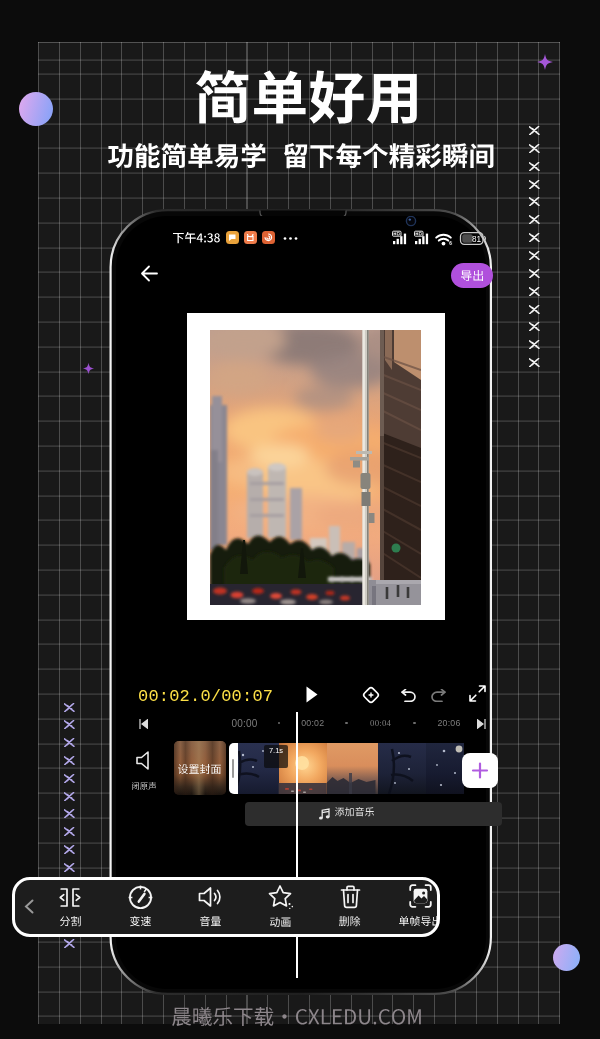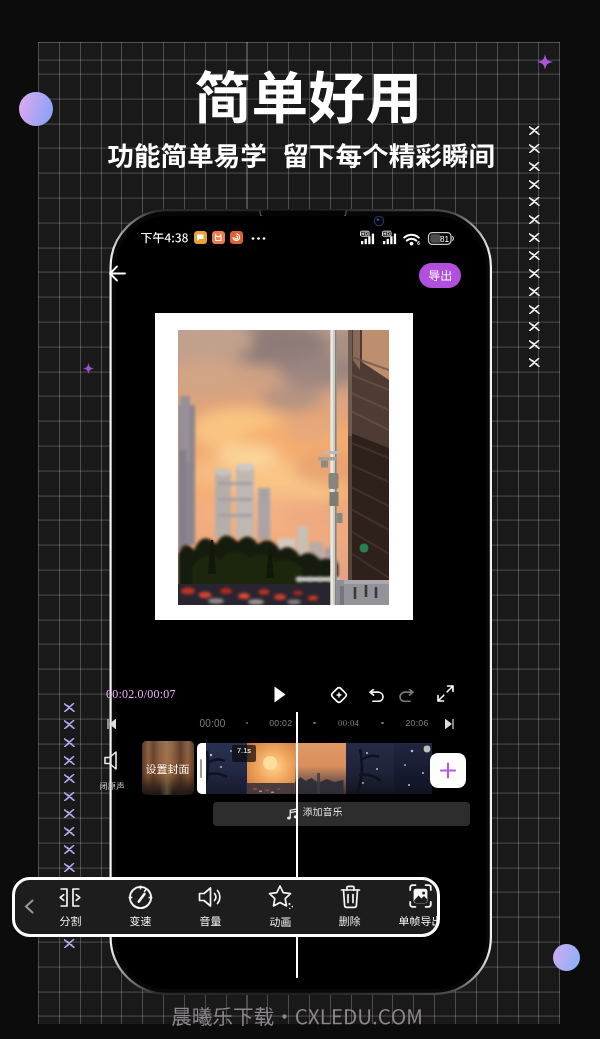--- a/index.html
+++ b/index.html
@@ -117,21 +117,21 @@
 <filter id="ebl" x="-80%" y="-80%" width="260%" height="260%">
         <feGaussianBlur stdDeviation="0.7"></feGaussianBlur>
       </filter>
 </defs>
 <rect x="110.6" y="210.1" width="380.3" height="783.8" rx="57" fill="none" stroke="url(#eg)" stroke-width="2.2"></rect>
 <line x1="491" y1="862" x2="491" y2="941" stroke="#ededed" stroke-width="2.4" stroke-linecap="round" filter="url(#ebl)"></line>
 <line x1="110.8" y1="262" x2="110.8" y2="940" stroke="#f2f2f2" stroke-width="2" stroke-linecap="round" filter="url(#ebl)" opacity="0.9"></line>
 <path d="M260 210.4 L260 212.5 A5 5 0 0 0 265 217.5 L341 217.5 A5 5 0 0 0 346 212.5 L346 210.4" fill="#050505" stroke="#555" stroke-width="1.2"></path>
 </svg>
 <div class="abs" id="screen" style="left:116px;top:215.5px;width:370px;height:773px;border-radius:51px;background:#000;overflow:hidden"></div>
-<div class="abs" id="scr" style="left:100px;top:215.5px;width:370px;height:773px;border-radius:51px;overflow:hidden">
+<div class="abs" id="scr" style="left:132px;top:215.5px;width:370px;height:773px;border-radius:51px;overflow:hidden">
     <svg style="position:absolute;left:41.0px;top:16.0px;overflow:visible" width="46.9" height="11.2" viewBox="0.6 -10.2 46.9 11.2">
       <path d="M0.6 -9.3V-8.1H5.1V1.0H6.4V-5.1C7.7 -4.4 9.2 -3.4 10.0 -2.8L10.8 -3.8C9.8 -4.5 7.9 -5.6 6.6 -6.3L6.4 -6.0V-8.1H11.4V-9.3Z M12.6 -4.7V-3.5H17.4V1.0H18.6V-3.5H23.4V-4.7H18.6V-7.5H22.5V-8.6H15.6C15.8 -9.0 16.0 -9.4 16.1 -9.9L14.9 -10.2C14.5 -8.5 13.6 -6.9 12.6 -5.9C12.9 -5.8 13.4 -5.4 13.6 -5.2C14.2 -5.8 14.7 -6.6 15.1 -7.5H17.4V-4.7Z M28.1 0.0H29.4V-2.4H30.5V-3.5H29.4V-8.8H27.8L24.2 -3.3V-2.4H28.1ZM28.1 -3.5H25.6L27.4 -6.1C27.6 -6.6 27.9 -7.0 28.1 -7.5H28.1C28.1 -7.0 28.1 -6.2 28.1 -5.8Z M32.6 -4.6C33.2 -4.6 33.6 -5.0 33.6 -5.5C33.6 -6.1 33.2 -6.5 32.6 -6.5C32.1 -6.5 31.7 -6.1 31.7 -5.5C31.7 -5.0 32.1 -4.6 32.6 -4.6ZM32.6 0.2C33.2 0.2 33.6 -0.3 33.6 -0.8C33.6 -1.4 33.2 -1.8 32.6 -1.8C32.1 -1.8 31.7 -1.4 31.7 -0.8C31.7 -0.3 32.1 0.2 32.6 0.2Z M37.6 0.2C39.3 0.2 40.6 -0.8 40.6 -2.4C40.6 -3.6 39.8 -4.3 38.8 -4.6V-4.6C39.7 -5.0 40.3 -5.7 40.3 -6.7C40.3 -8.2 39.2 -9.0 37.6 -9.0C36.6 -9.0 35.8 -8.6 35.1 -7.9L35.8 -7.1C36.3 -7.6 36.9 -7.9 37.5 -7.9C38.4 -7.9 38.9 -7.4 38.9 -6.6C38.9 -5.7 38.3 -5.1 36.6 -5.1V-4.1C38.6 -4.1 39.2 -3.4 39.2 -2.4C39.2 -1.5 38.5 -1.0 37.5 -1.0C36.6 -1.0 36.0 -1.4 35.4 -1.9L34.8 -1.1C35.4 -0.4 36.2 0.2 37.6 0.2Z M44.7 0.2C46.4 0.2 47.5 -0.9 47.5 -2.2C47.5 -3.4 46.8 -4.1 46.1 -4.5V-4.6C46.6 -5.0 47.2 -5.7 47.2 -6.6C47.2 -8.0 46.3 -9.0 44.7 -9.0C43.3 -9.0 42.2 -8.1 42.2 -6.7C42.2 -5.8 42.7 -5.1 43.4 -4.6V-4.6C42.6 -4.1 41.8 -3.4 41.8 -2.2C41.8 -0.8 43.0 0.2 44.7 0.2ZM45.3 -4.9C44.3 -5.3 43.4 -5.7 43.4 -6.7C43.4 -7.5 44.0 -8.0 44.7 -8.0C45.6 -8.0 46.1 -7.4 46.1 -6.6C46.1 -6.0 45.8 -5.4 45.3 -4.9ZM44.7 -0.8C43.8 -0.8 43.0 -1.5 43.0 -2.3C43.0 -3.1 43.5 -3.8 44.1 -4.2C45.3 -3.7 46.2 -3.3 46.2 -2.2C46.2 -1.4 45.6 -0.8 44.7 -0.8Z" fill="#ffffff"></path>
     </svg>
     <div class="abs" style="left:94px;top:15.5px;width:12.5px;height:12.5px;border-radius:3.5px;background:#e9a23b"></div>
     <div class="abs" style="left:112px;top:15.5px;width:12.5px;height:12.5px;border-radius:3.5px;background:#ef7c4a"></div>
     <div class="abs" style="left:130px;top:15.5px;width:12.5px;height:12.5px;border-radius:3.5px;background:#dd6233"></div>
     <svg class="abs" style="left:94px;top:15.5px" width="12.5" height="12.5" viewBox="0 0 12.5 12.5">
       <path d="M3 3.5 h6.5 v4.5 h-4 l-2.5 2 z" fill="#fff"></path>
     </svg>
     <svg class="abs" style="left:112px;top:15.5px" width="12.5" height="12.5" viewBox="0 0 12.5 12.5">
@@ -301,21 +301,21 @@
 <rect x="152.5" y="0" width="2.4" height="275" fill="#ece9e2"></rect>
 <rect x="157" y="0" width="1.6" height="275" fill="#84827a"></rect>
 <rect x="140" y="127" width="19" height="3.5" fill="#a5a29a"></rect>
 <rect x="143" y="130.5" width="7" height="7" fill="#8f8c84"></rect>
 <rect x="150.5" y="143" width="10" height="16" rx="2" fill="#87847c"></rect>
 <rect x="151.5" y="162" width="9" height="14" fill="#7d7b75"></rect>
 <rect x="146" y="121" width="16" height="3" fill="#bcb9b1"></rect>
 <rect x="158.5" y="183" width="6" height="10" fill="#8a8781"></rect>
 </g>
 </svg>
-    <div class="abs" style="left:6px;top:471px;color:#f0abfc;font-size:12px;letter-spacing:0.2px;font-family:Liberation Serif, serif">00:02.0/00:07</div>
+    <div class="abs" style="left:6px;top:471px;color:#fde047;font-size:17px;letter-spacing:0.2px;font-family:Liberation Mono, monospace">00:02.0/00:07</div>
     <svg class="abs" style="left:174px;top:470.5px" width="12" height="17" viewBox="0 0 12 17">
       <path d="M0.5 0.5 L11.5 8.5 L0.5 16.5 Z" fill="#fff"></path>
     </svg>
     <svg class="abs" style="left:230px;top:470px" width="18" height="18" viewBox="0 0 18 18">
 <rect x="3.1" y="3.1" width="11.8" height="11.8" rx="2.8" transform="rotate(45 9 9)" fill="none" stroke="#fff" stroke-width="1.7"></rect>
 <path d="M9 6.6 V11.4 M6.6 9 H11.4" stroke="#fff" stroke-width="1.4"></path>
     </svg>
     <svg class="abs" style="left:267px;top:473px" width="17" height="13" viewBox="0 0 17 13">
 <path d="M3.5 3.2 H11 a5 4.6 0 0 1 0 9.2 H6" stroke="#f2f2f2" stroke-width="1.7" fill="none" stroke-linecap="round"></path>
 <path d="M6.5 0.4 L3 3.2 L6.5 6" stroke="#f2f2f2" stroke-width="1.7" fill="none" stroke-linecap="round" stroke-linejoin="round"></path>
@@ -392,21 +392,21 @@
         </g>
 <g fill="#cfc8c4" opacity="0.7">
           <rect x="62" y="47.5" width="3" height="1.4" rx="0.7"></rect>
           <rect x="74" y="48.5" width="3" height="1.4" rx="0.7"></rect>
         </g>
 <circle cx="73" cy="20" r="7" fill="#ffe0a0" opacity="0.9"></circle>
 </svg>
     </div>
     <div class="abs" style="left:96.5px;top:527px;width:9.5px;height:51px;border-radius:5px 0 0 5px;background:#fff"></div>
     <div class="abs" style="left:100.2px;top:543px;width:2px;height:19px;border-radius:1px;background:#9a9a9a"></div>
-    <div class="abs" style="left:132px;top:529px;width:24px;height:17px;border-radius:2px;background:rgba(10,10,10,0.7);color:#fff;font-size:7.5px;line-height:11px;text-align:center;font-family:'Liberation Sans'">7.1s</div>
+    <div class="abs" style="left:132px;top:529px;width:24px;height:23px;border-radius:2px;background:rgba(10,10,10,0.7);color:#fff;font-size:7.5px;line-height:11px;text-align:center;font-family:'Liberation Sans'">7.1s</div>
     <div class="abs" style="left:330px;top:537px;width:36px;height:35px;border-radius:8px;background:#fff"></div>
     <svg class="abs" style="left:330px;top:537px" width="36" height="35" viewBox="0 0 36 35">
       <path d="M18 10.5 V24.5 M11 17.5 H25" stroke="#b05ce0" stroke-width="2.2" stroke-linecap="round"></path>
     </svg>
     <div class="abs" style="left:113px;top:586px;width:257px;height:24.5px;border-radius:4px;background:#2d2d2d"></div>
     <svg class="abs" style="left:186px;top:591px" width="14" height="14" viewBox="0 0 14 14">
 <path d="M4.2 11 V3.2 L11 2 V9.8 M4.2 5.6 L11 4.4" stroke="#e8e8e8" stroke-width="1.3" fill="none"></path>
 <ellipse cx="2.9" cy="11" rx="1.9" ry="1.6" fill="#e8e8e8"></ellipse>
       <ellipse cx="9.7" cy="9.8" rx="1.9" ry="1.6" fill="#e8e8e8"></ellipse>
 </svg>

